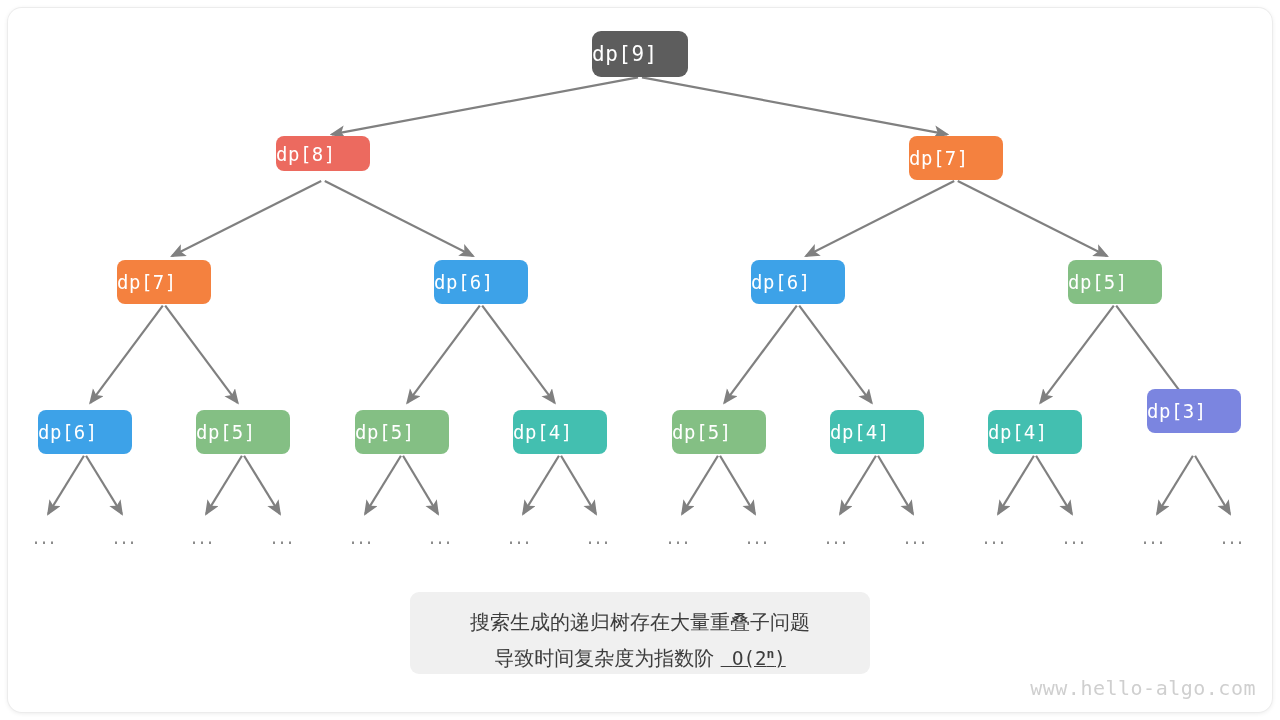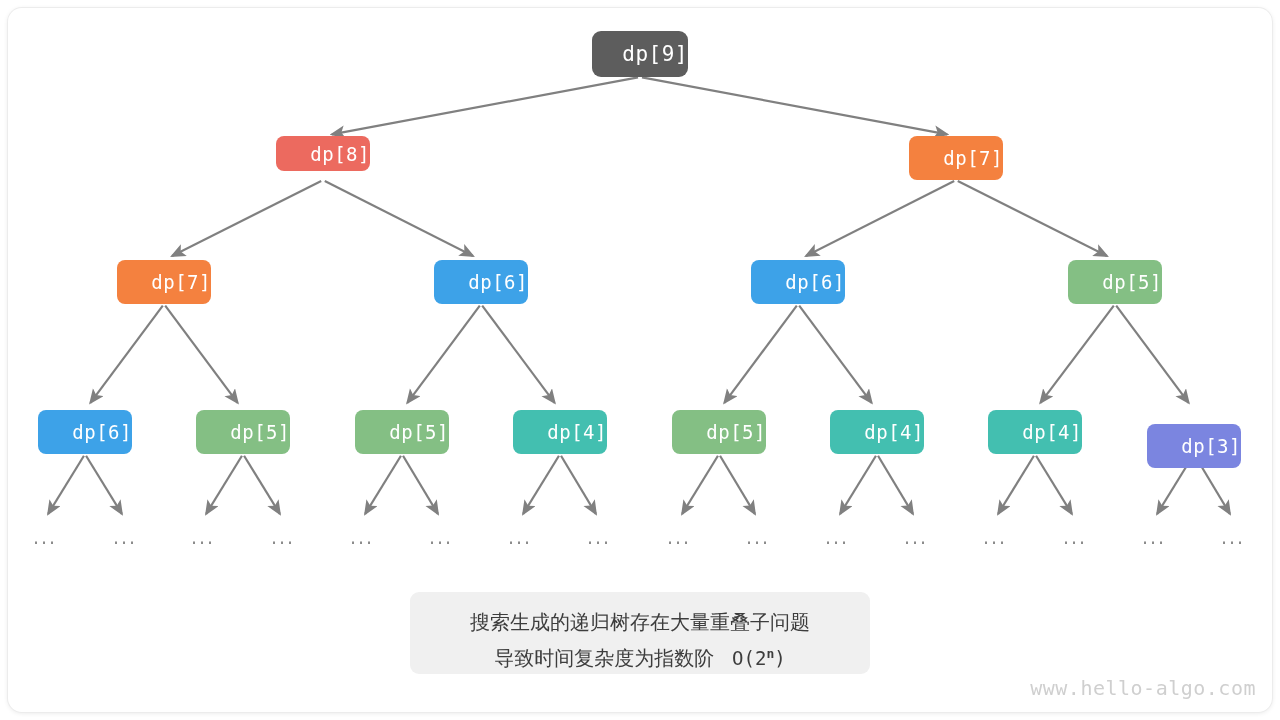--- a/index.html
+++ b/index.html
@@ -31,21 +31,21 @@
     left: 0;
     top: 0;
     width: 1280px;
     height: 720px;
     pointer-events: none;
   }
   .node {
     position: absolute;
     display: flex;
     align-items: center;
-    justify-content: flex-end;
+    justify-content: flex-start;
     border-radius: 8px;
     color: #ffffff;
     font-family: "DejaVu Sans Mono", "Liberation Mono", monospace;
     font-size: 19px;
     letter-spacing: 0.5px;
     box-sizing: border-box;
     white-space: nowrap;
   }
   .node.root {
     font-size: 21px;
@@ -80,20 +80,21 @@
     font-size: 20px;
     line-height: 32px;
     white-space: nowrap;
   }
   #caption .line2 {
     display: block;
   }
   .mono-o {
     font-family: "DejaVu Sans Mono", "Liberation Mono", monospace;
     font-size: 19px;
+    text-decoration: underline;
   }
   .mono-o sup {
     font-size: 13px;
     font-weight: bold;
   }
   #watermark {
     position: absolute;
     right: 24px;
     bottom: 20px;
     color: #cfcfcf;
@@ -184,21 +185,21 @@
       </div>
       <div class="node" style="width: 94px; height: 44px; left: 672px; top: 410px; background: rgb(132, 191, 132);">
         <span class="lbl">dp[5]</span>
       </div>
       <div class="node" style="width: 94px; height: 44px; left: 830px; top: 410px; background: rgb(67, 191, 176);">
         <span class="lbl">dp[4]</span>
       </div>
       <div class="node" style="width: 94px; height: 44px; left: 988px; top: 410px; background: rgb(67, 191, 176);">
         <span class="lbl">dp[4]</span>
       </div>
-      <div class="node" style="width: 94px; height: 44px; left: 1147px; top: 424px; background: rgb(123, 133, 224);">
+      <div class="node" style="width: 94px; height: 44px; left: 1147px; top: 389px; background: rgb(123, 133, 224);">
         <span class="lbl">dp[3]</span>
       </div>
     </div>
   <div id="ellipsis-layer">
       <div class="ellipsis" style="left: 45px; top: 537px;">...</div>
       <div class="ellipsis" style="left: 125px; top: 537px;">...</div>
       <div class="ellipsis" style="left: 203px; top: 537px;">...</div>
       <div class="ellipsis" style="left: 283px; top: 537px;">...</div>
       <div class="ellipsis" style="left: 362px; top: 537px;">...</div>
       <div class="ellipsis" style="left: 441px; top: 537px;">...</div>

